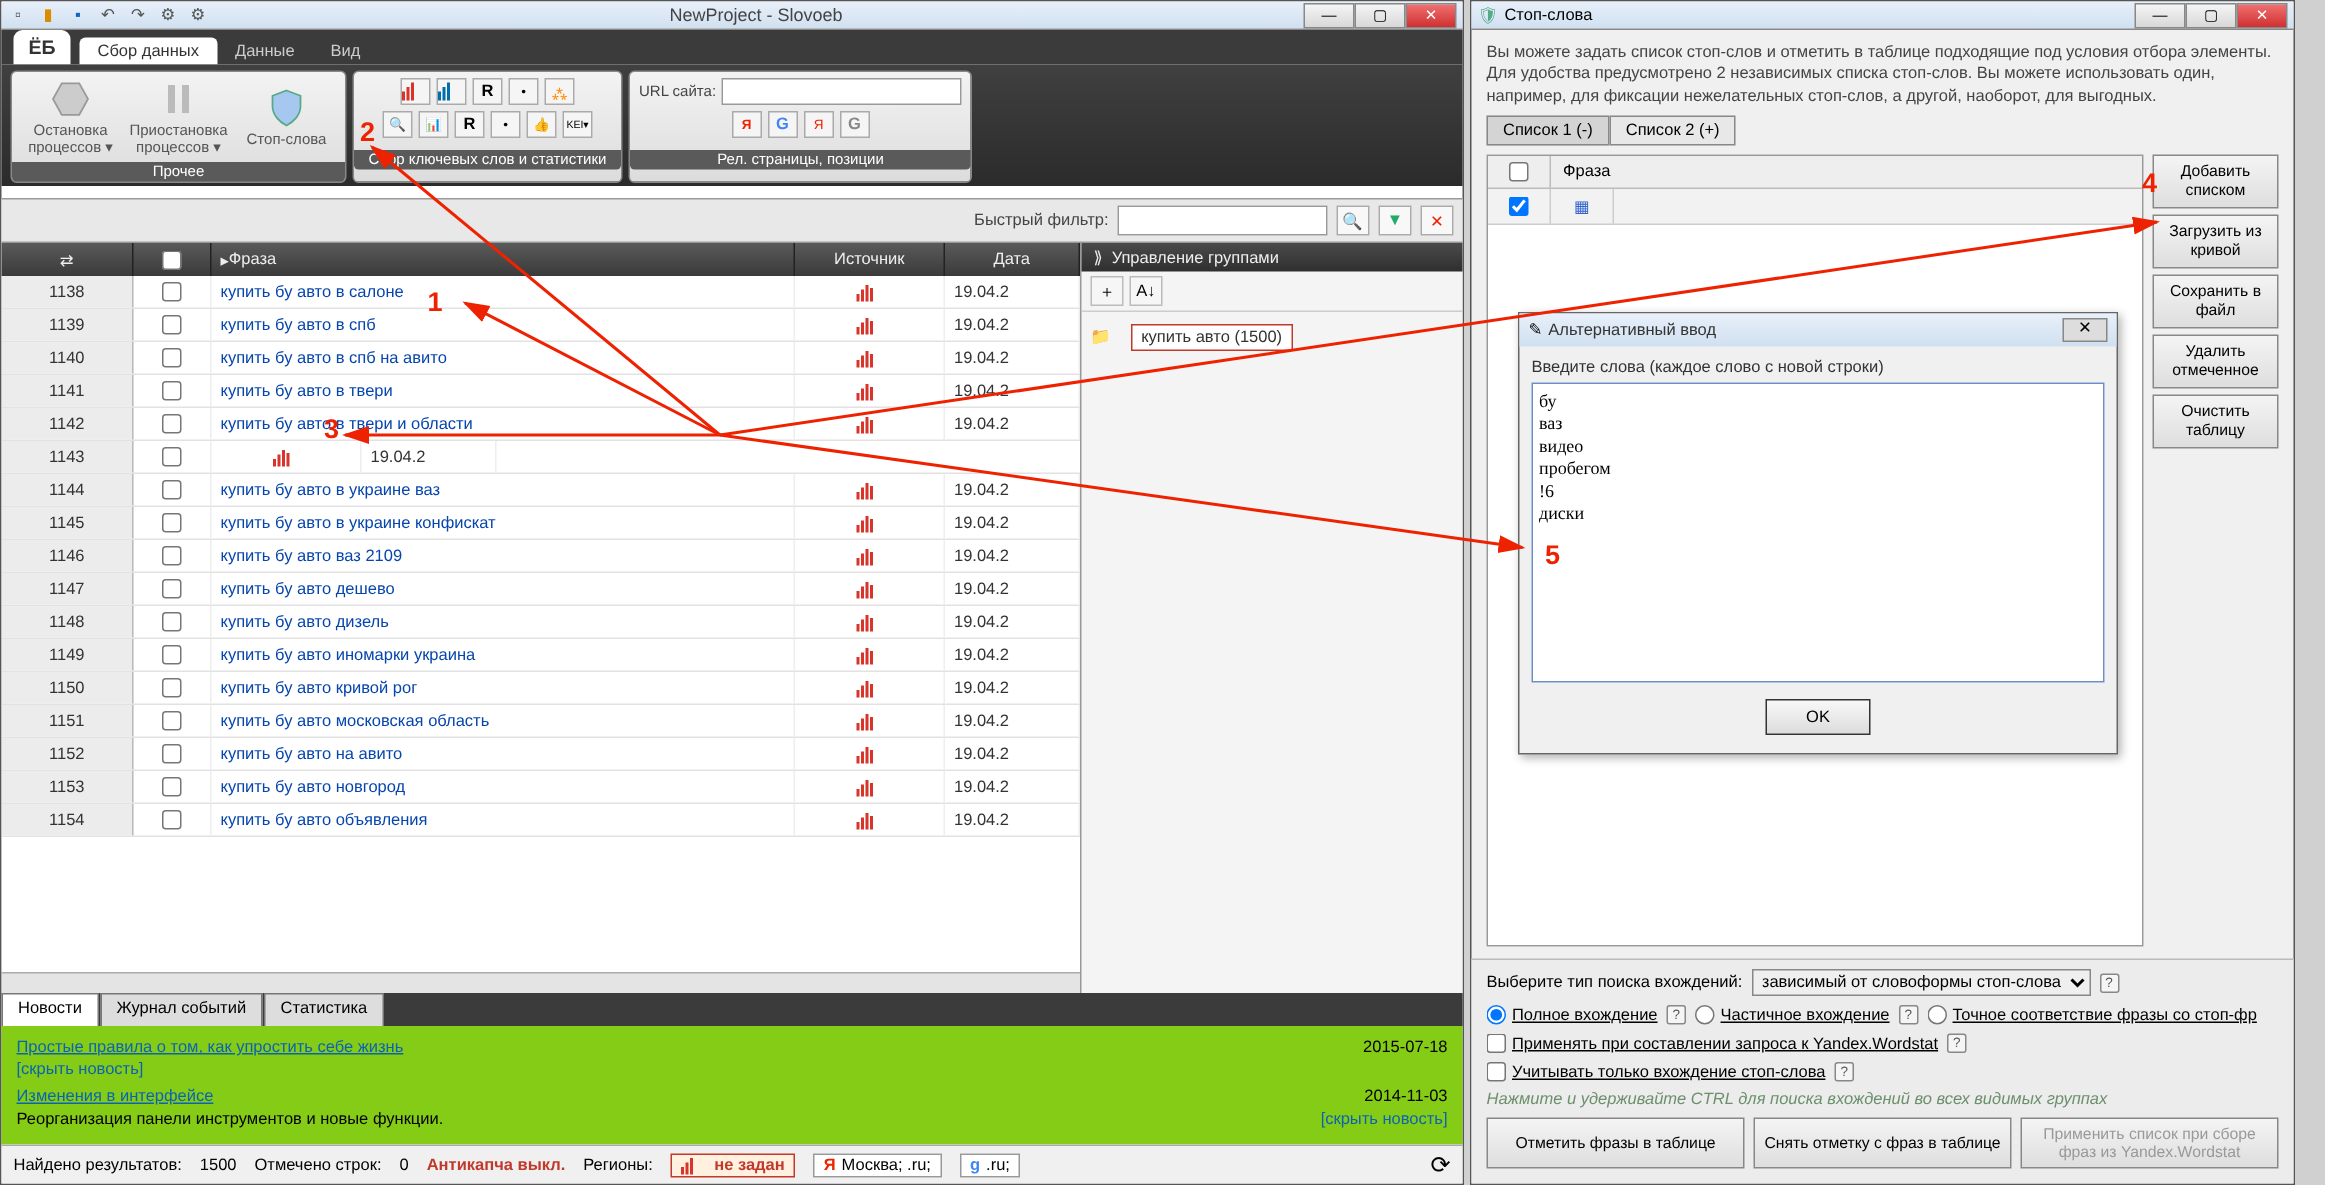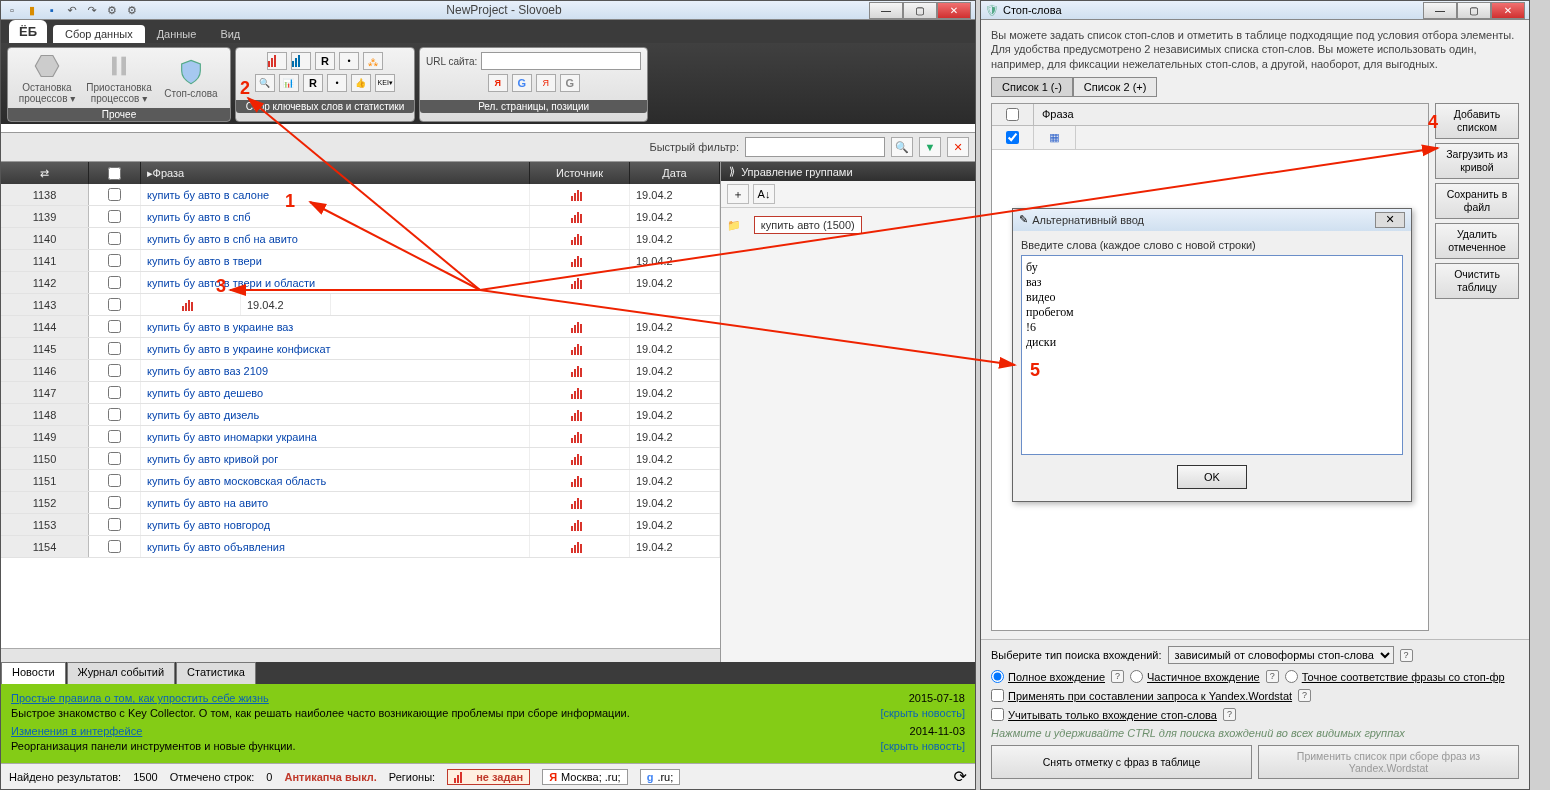--- a/index.html
+++ b/index.html
@@ -466,21 +466,20 @@
     <div class="btab active">Новости</div>
     <div class="btab">Журнал событий</div>
     <div class="btab">Статистика</div>
   </div>
   <div class="news">
     <div class="n-row">
       <a>Простые правила о том, как упростить себе жизнь</a>
       <span>2015-07-18</span>
     </div>
     <div class="n-row">
-      <span>Быстрое знакомство с Key Collector. О том, как решать наиболее часто возникающие проблемы при сборе информации.</span>
       <span class="hide">[скрыть новость]</span>
     </div>
     <div class="n-row" style="margin-top:6px">
       <a>Изменения в интерфейсе</a>
       <span>2014-11-03</span>
     </div>
     <div class="n-row">
       <span>Реорганизация панели инструментов и новые функции.</span>
       <span class="hide">[скрыть новость]</span>
     </div>
@@ -606,20 +605,21 @@
     </div>
     <div class="row">
       <label>
             <input type="checkbox" style=""> 
             <span>Учитывать только вхождение стоп-слова</span>
           </label>
       <span class="help-ic">?</span>
     </div>
     <div class="hint">Нажмите и удерживайте CTRL для поиска вхождений во всех видимых группах</div>
     <div class="sw-btnrow">
+      <button>Отметить фразы в таблице</button>
       <button>Снять отметку с фраз в таблице</button>
       <button disabled="">Применить список при сборе фраз из Yandex.Wordstat</button>
     </div>
   </div>
 </div>
 
 <svg class="annot" width="1550" height="790" style="left:0;top:0">
   <defs>
         <marker id="ah" markerWidth="10" markerHeight="10" refX="8" refY="3" orient="auto">
           <polygon points="0,0 9,3 0,6"></polygon>

